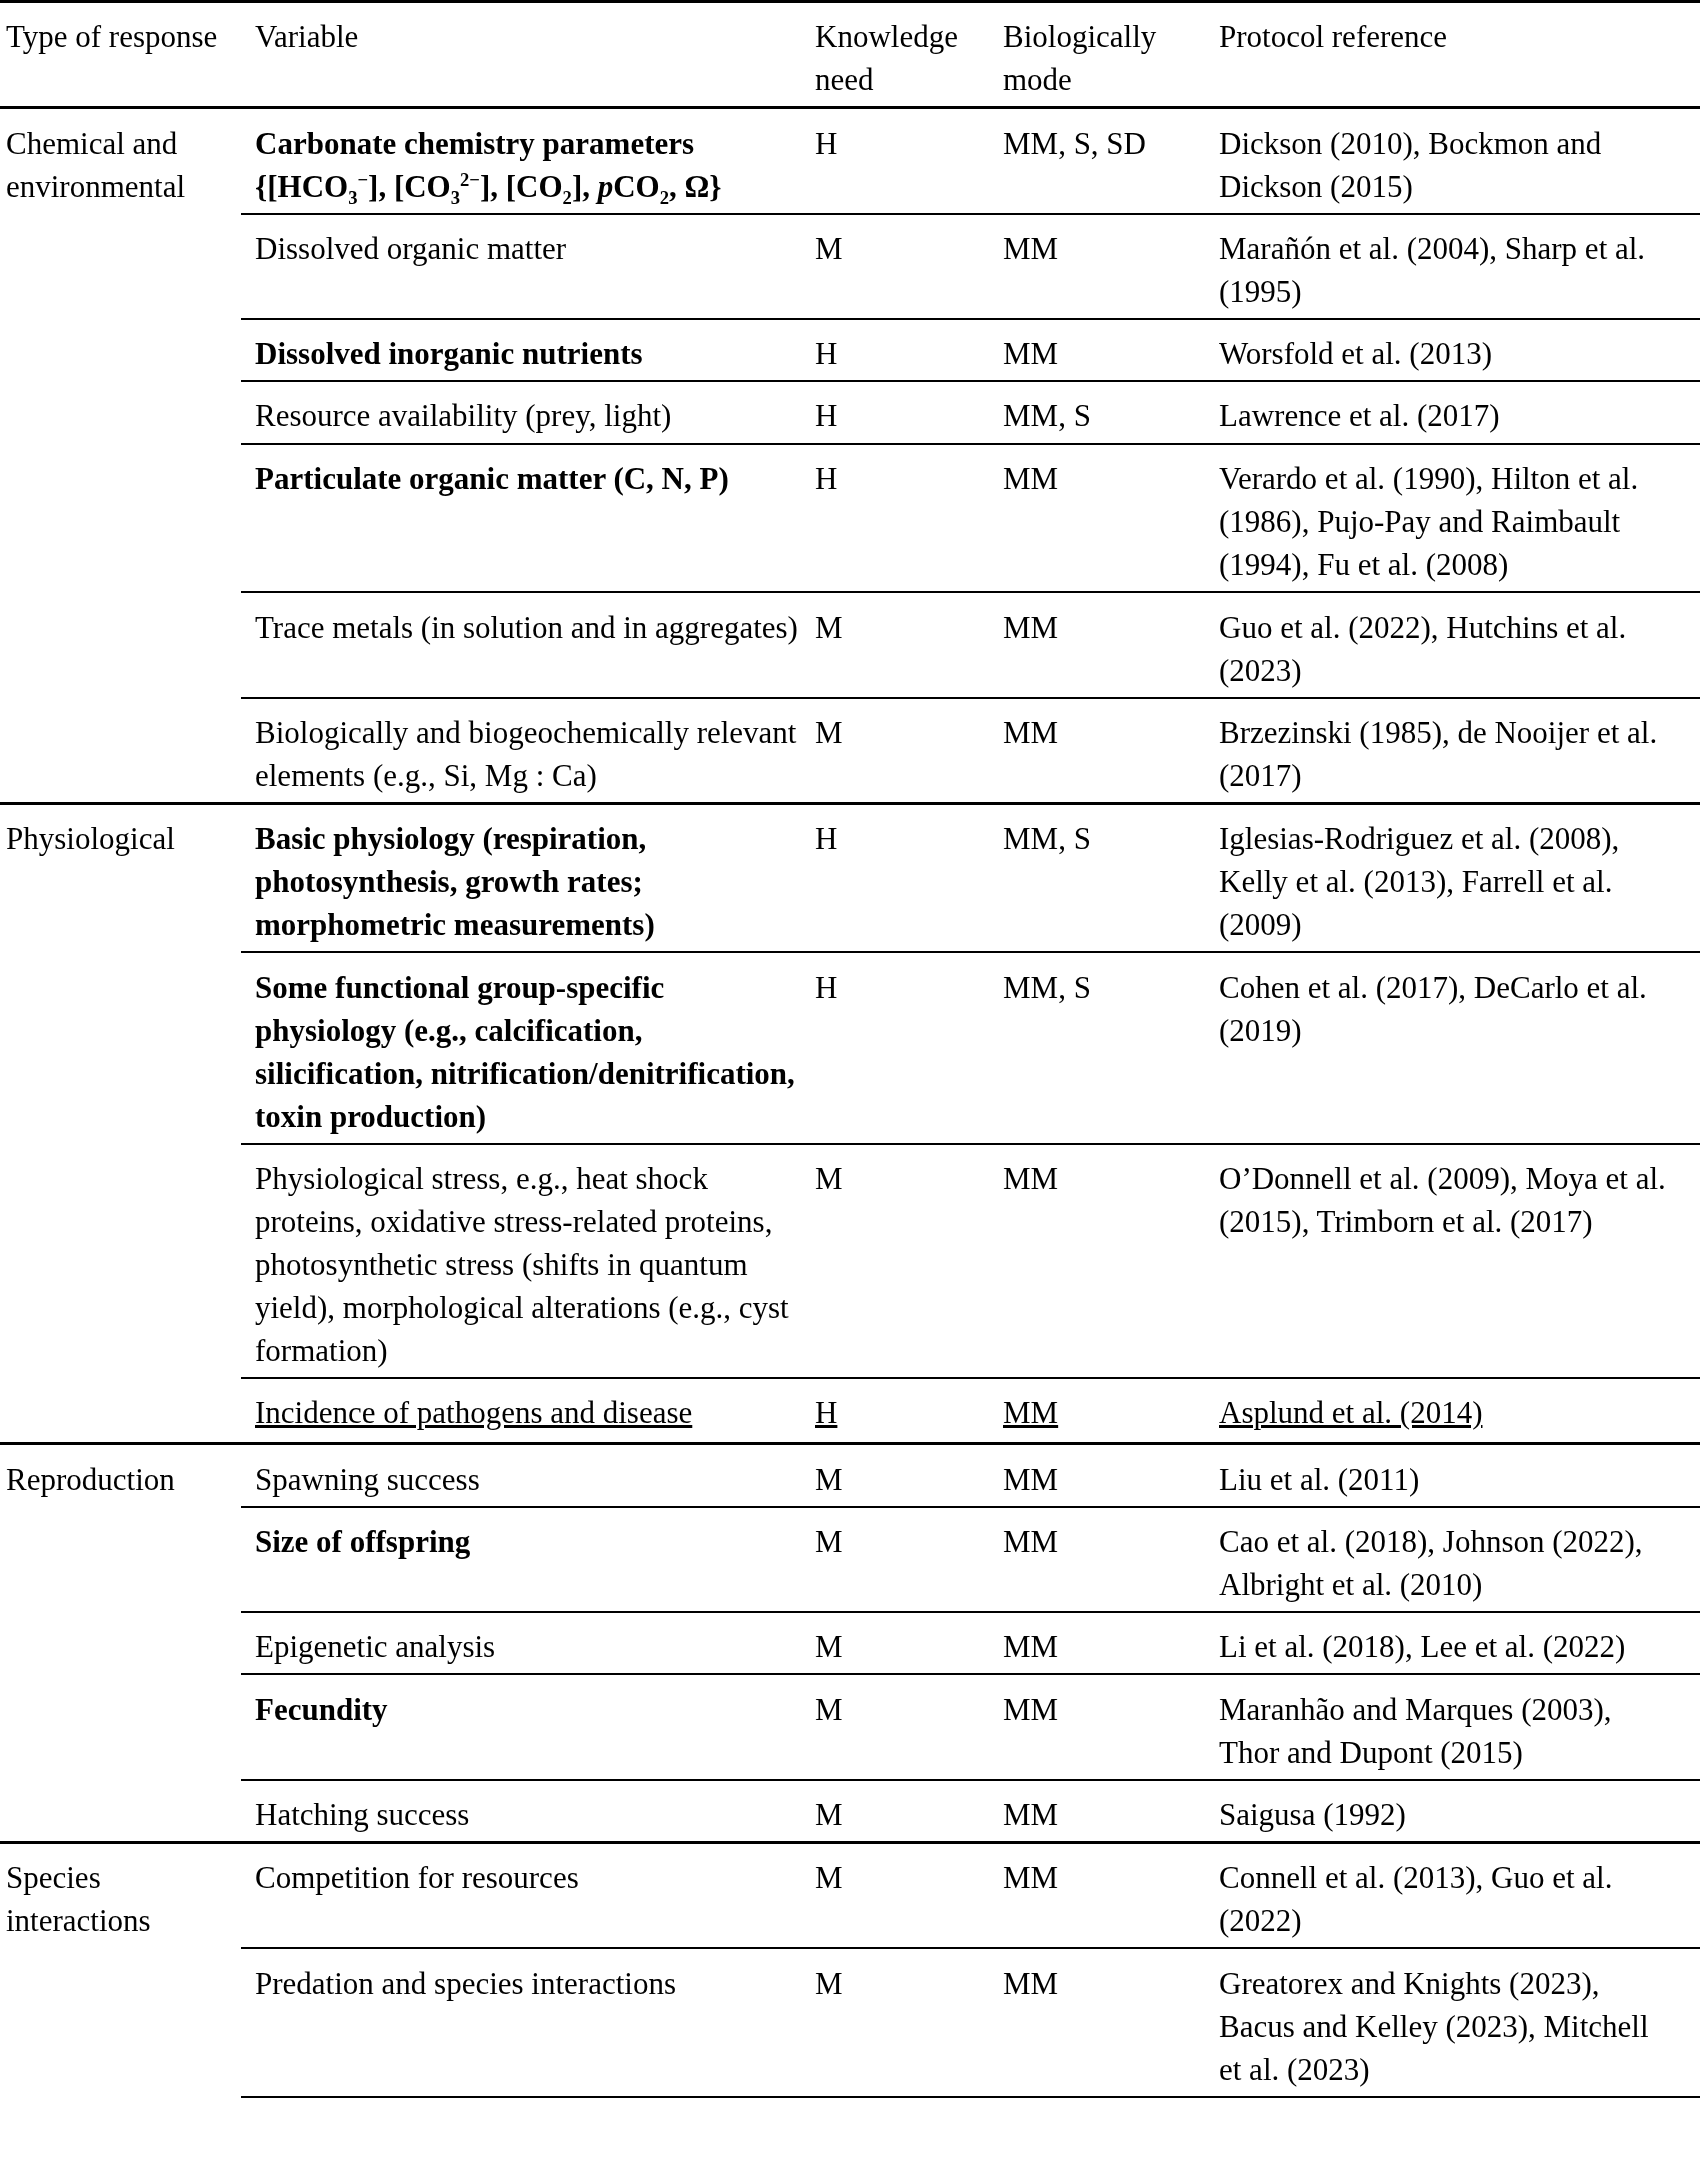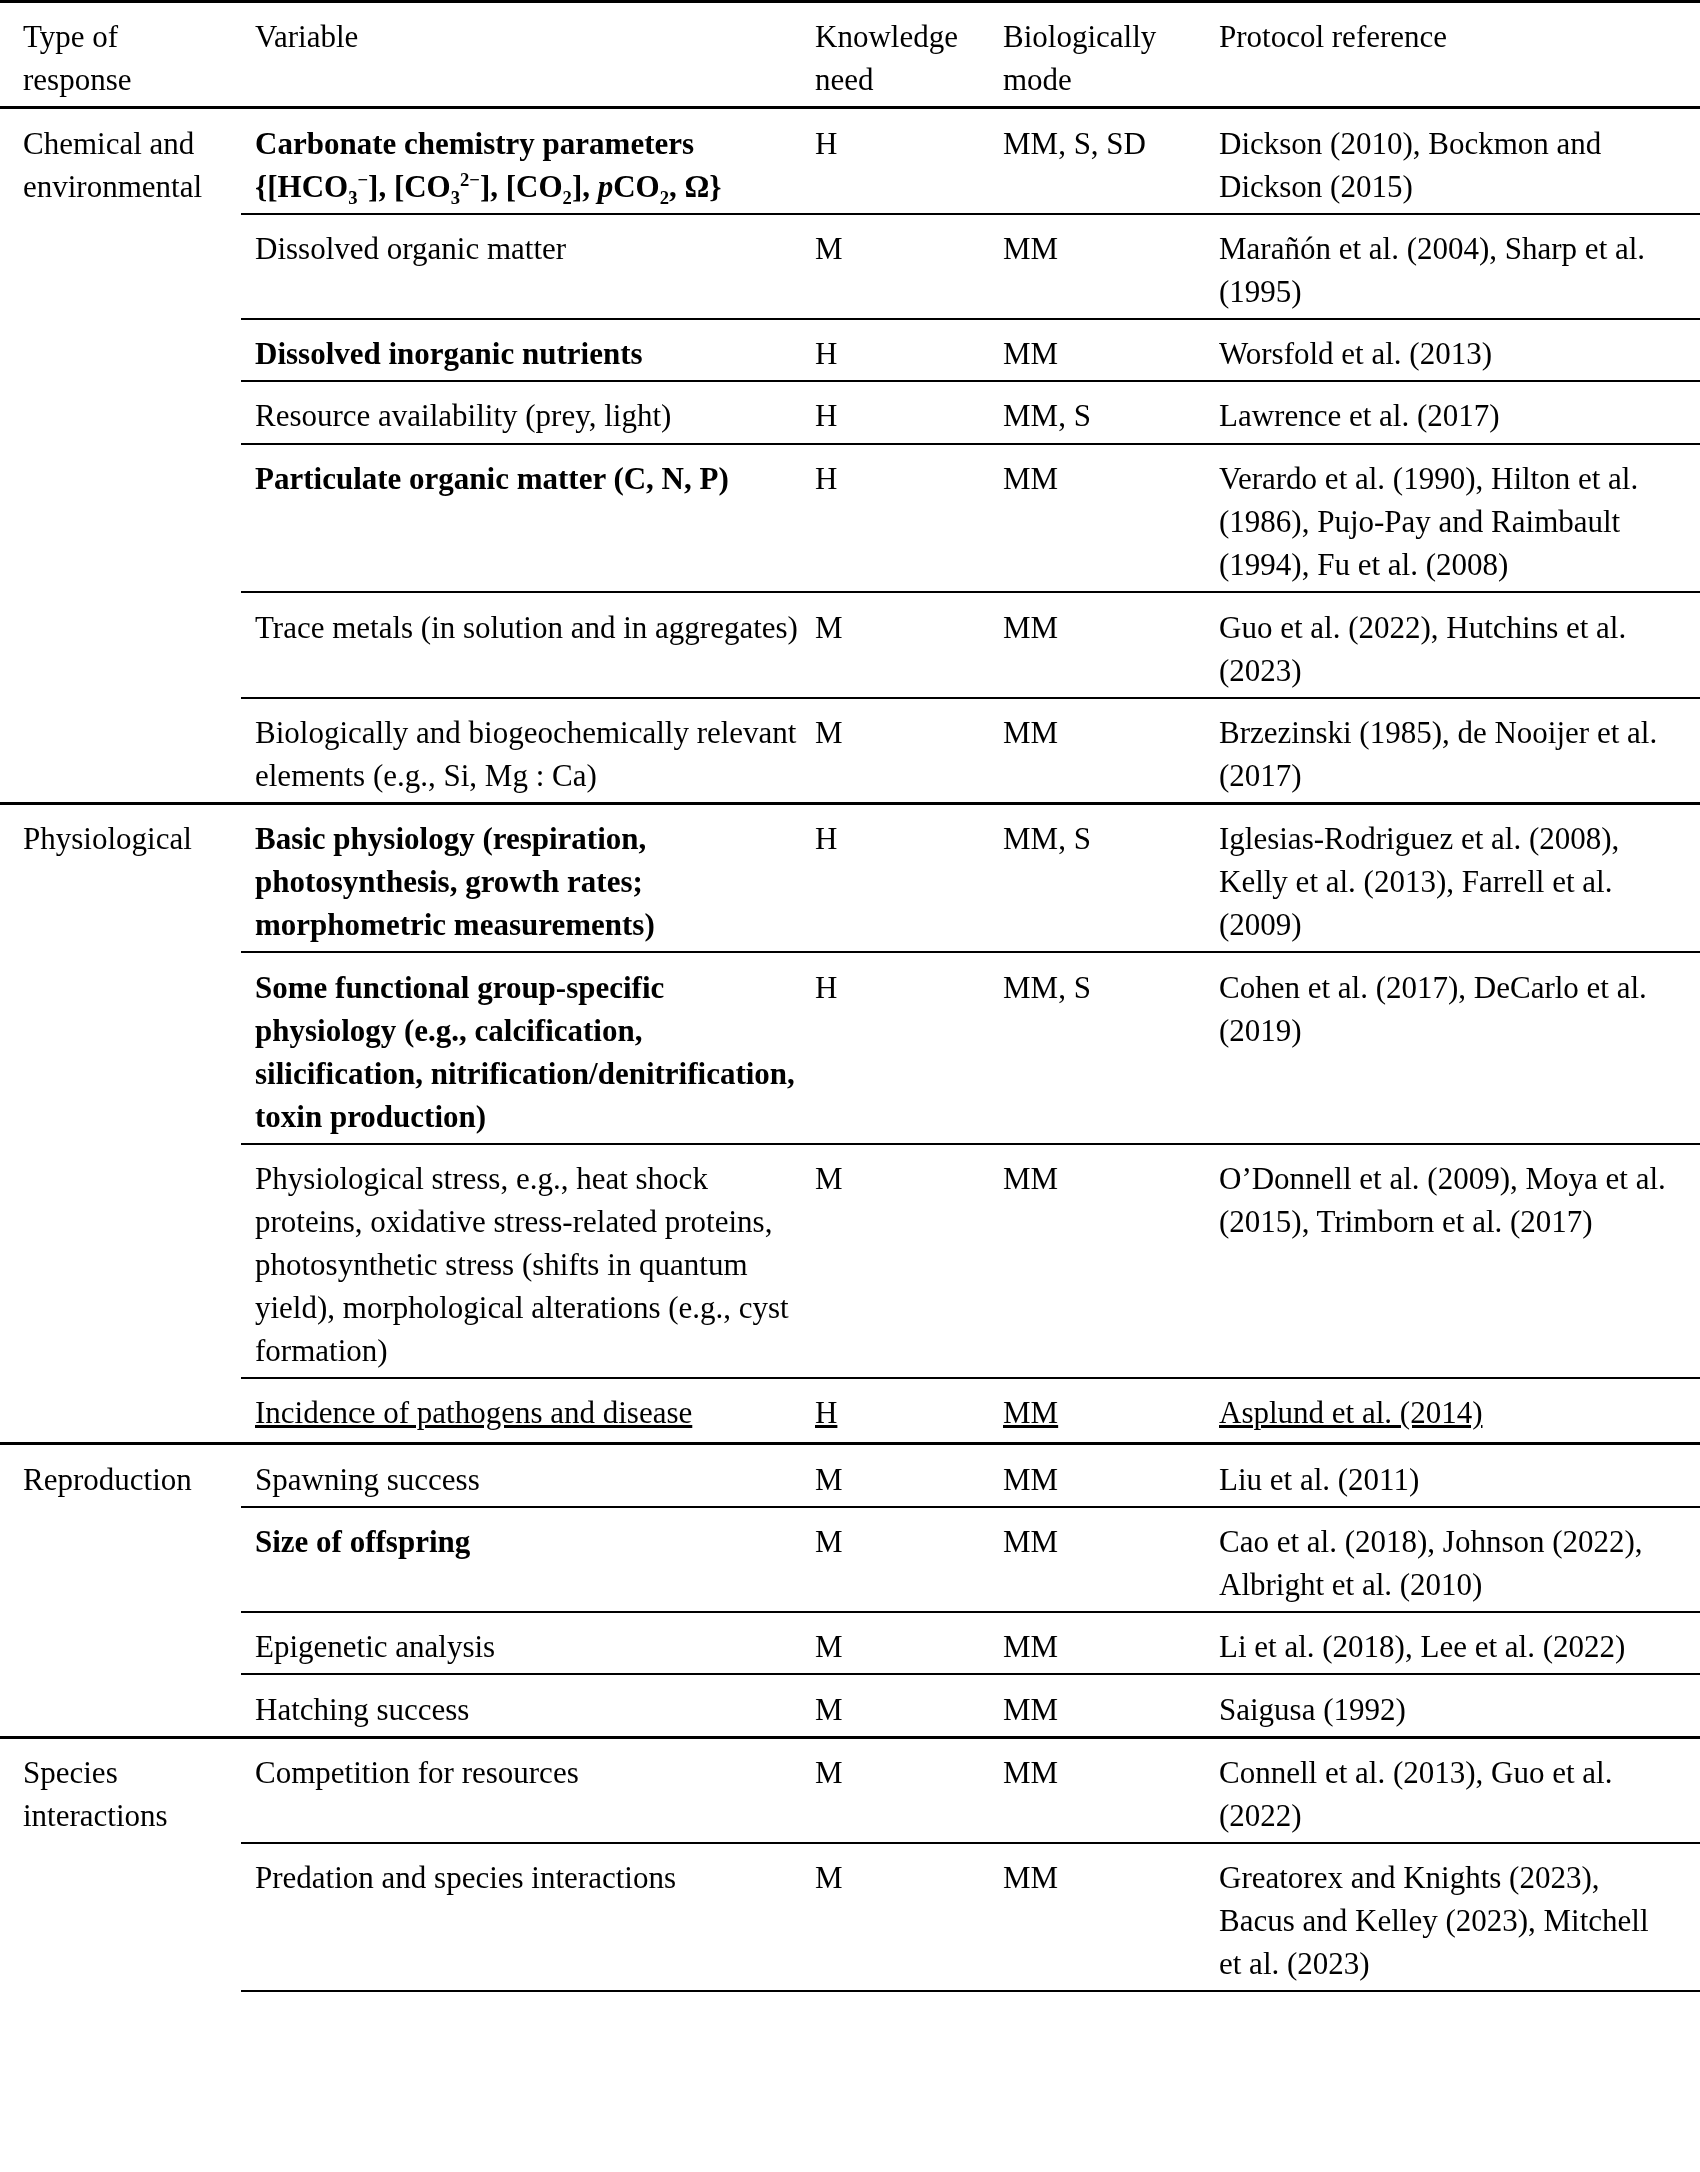--- a/index.html
+++ b/index.html
@@ -27,21 +27,21 @@
   }
   th, td {
     vertical-align: top;
     text-align: left;
     font-weight: normal;
     padding: 12.3px 8.2px 5px 0;
     overflow: hidden;
   }
   thead tr { height: 100px; }
   thead th { border-bottom: 3.3px solid #000; }
-  .c-type { padding-left: 23px; }
+  .c-type { padding-left: 6px; }
   .c-var  { padding-left: 14px; }
   .c-need { padding-left: 0; }
   .c-mode { padding-left: 0; }
   .c-ref  { padding-left: 0; padding-right: 25px; }
   .rule-part { border-bottom: 2.5px solid #000; }
   .rule-full { border-bottom: 3.3px solid #000; }
   .bold { font-weight: bold; }
   sub, sup { font-size: 60%; line-height: 0; }
   sup { vertical-align: super; }
   sub { vertical-align: sub; }
@@ -160,20 +160,27 @@
           <td class="c-mode rule-part">MM</td>
           <td class="c-ref rule-part">Cao et al. (2018), Johnson (2022), Albright et al. (2010)</td>
         </tr>
         <tr style="height: 58px;">
           <td class="c-type"></td>
           <td class="c-var rule-part">Epigenetic analysis</td>
           <td class="c-need rule-part">M</td>
           <td class="c-mode rule-part">MM</td>
           <td class="c-ref rule-part">Li et al. (2018), Lee et al. (2022)</td>
         </tr>
+        <tr style="height: 100px;">
+          <td class="c-type"></td>
+          <td class="c-var rule-part bold">Fecundity</td>
+          <td class="c-need rule-part">M</td>
+          <td class="c-mode rule-part">MM</td>
+          <td class="c-ref rule-part">Maranhão and Marques (2003), Thor and Dupont (2015)</td>
+        </tr>
         <tr style="height: 63px;">
           <td class="c-type rule-full"></td>
           <td class="c-var rule-full">Hatching success</td>
           <td class="c-need rule-full">M</td>
           <td class="c-mode rule-full">MM</td>
           <td class="c-ref rule-full">Saigusa (1992)</td>
         </tr>
         <tr style="height: 96px;">
           <td class="c-type">Species interactions</td>
           <td class="c-var rule-part">Competition for resources</td>

